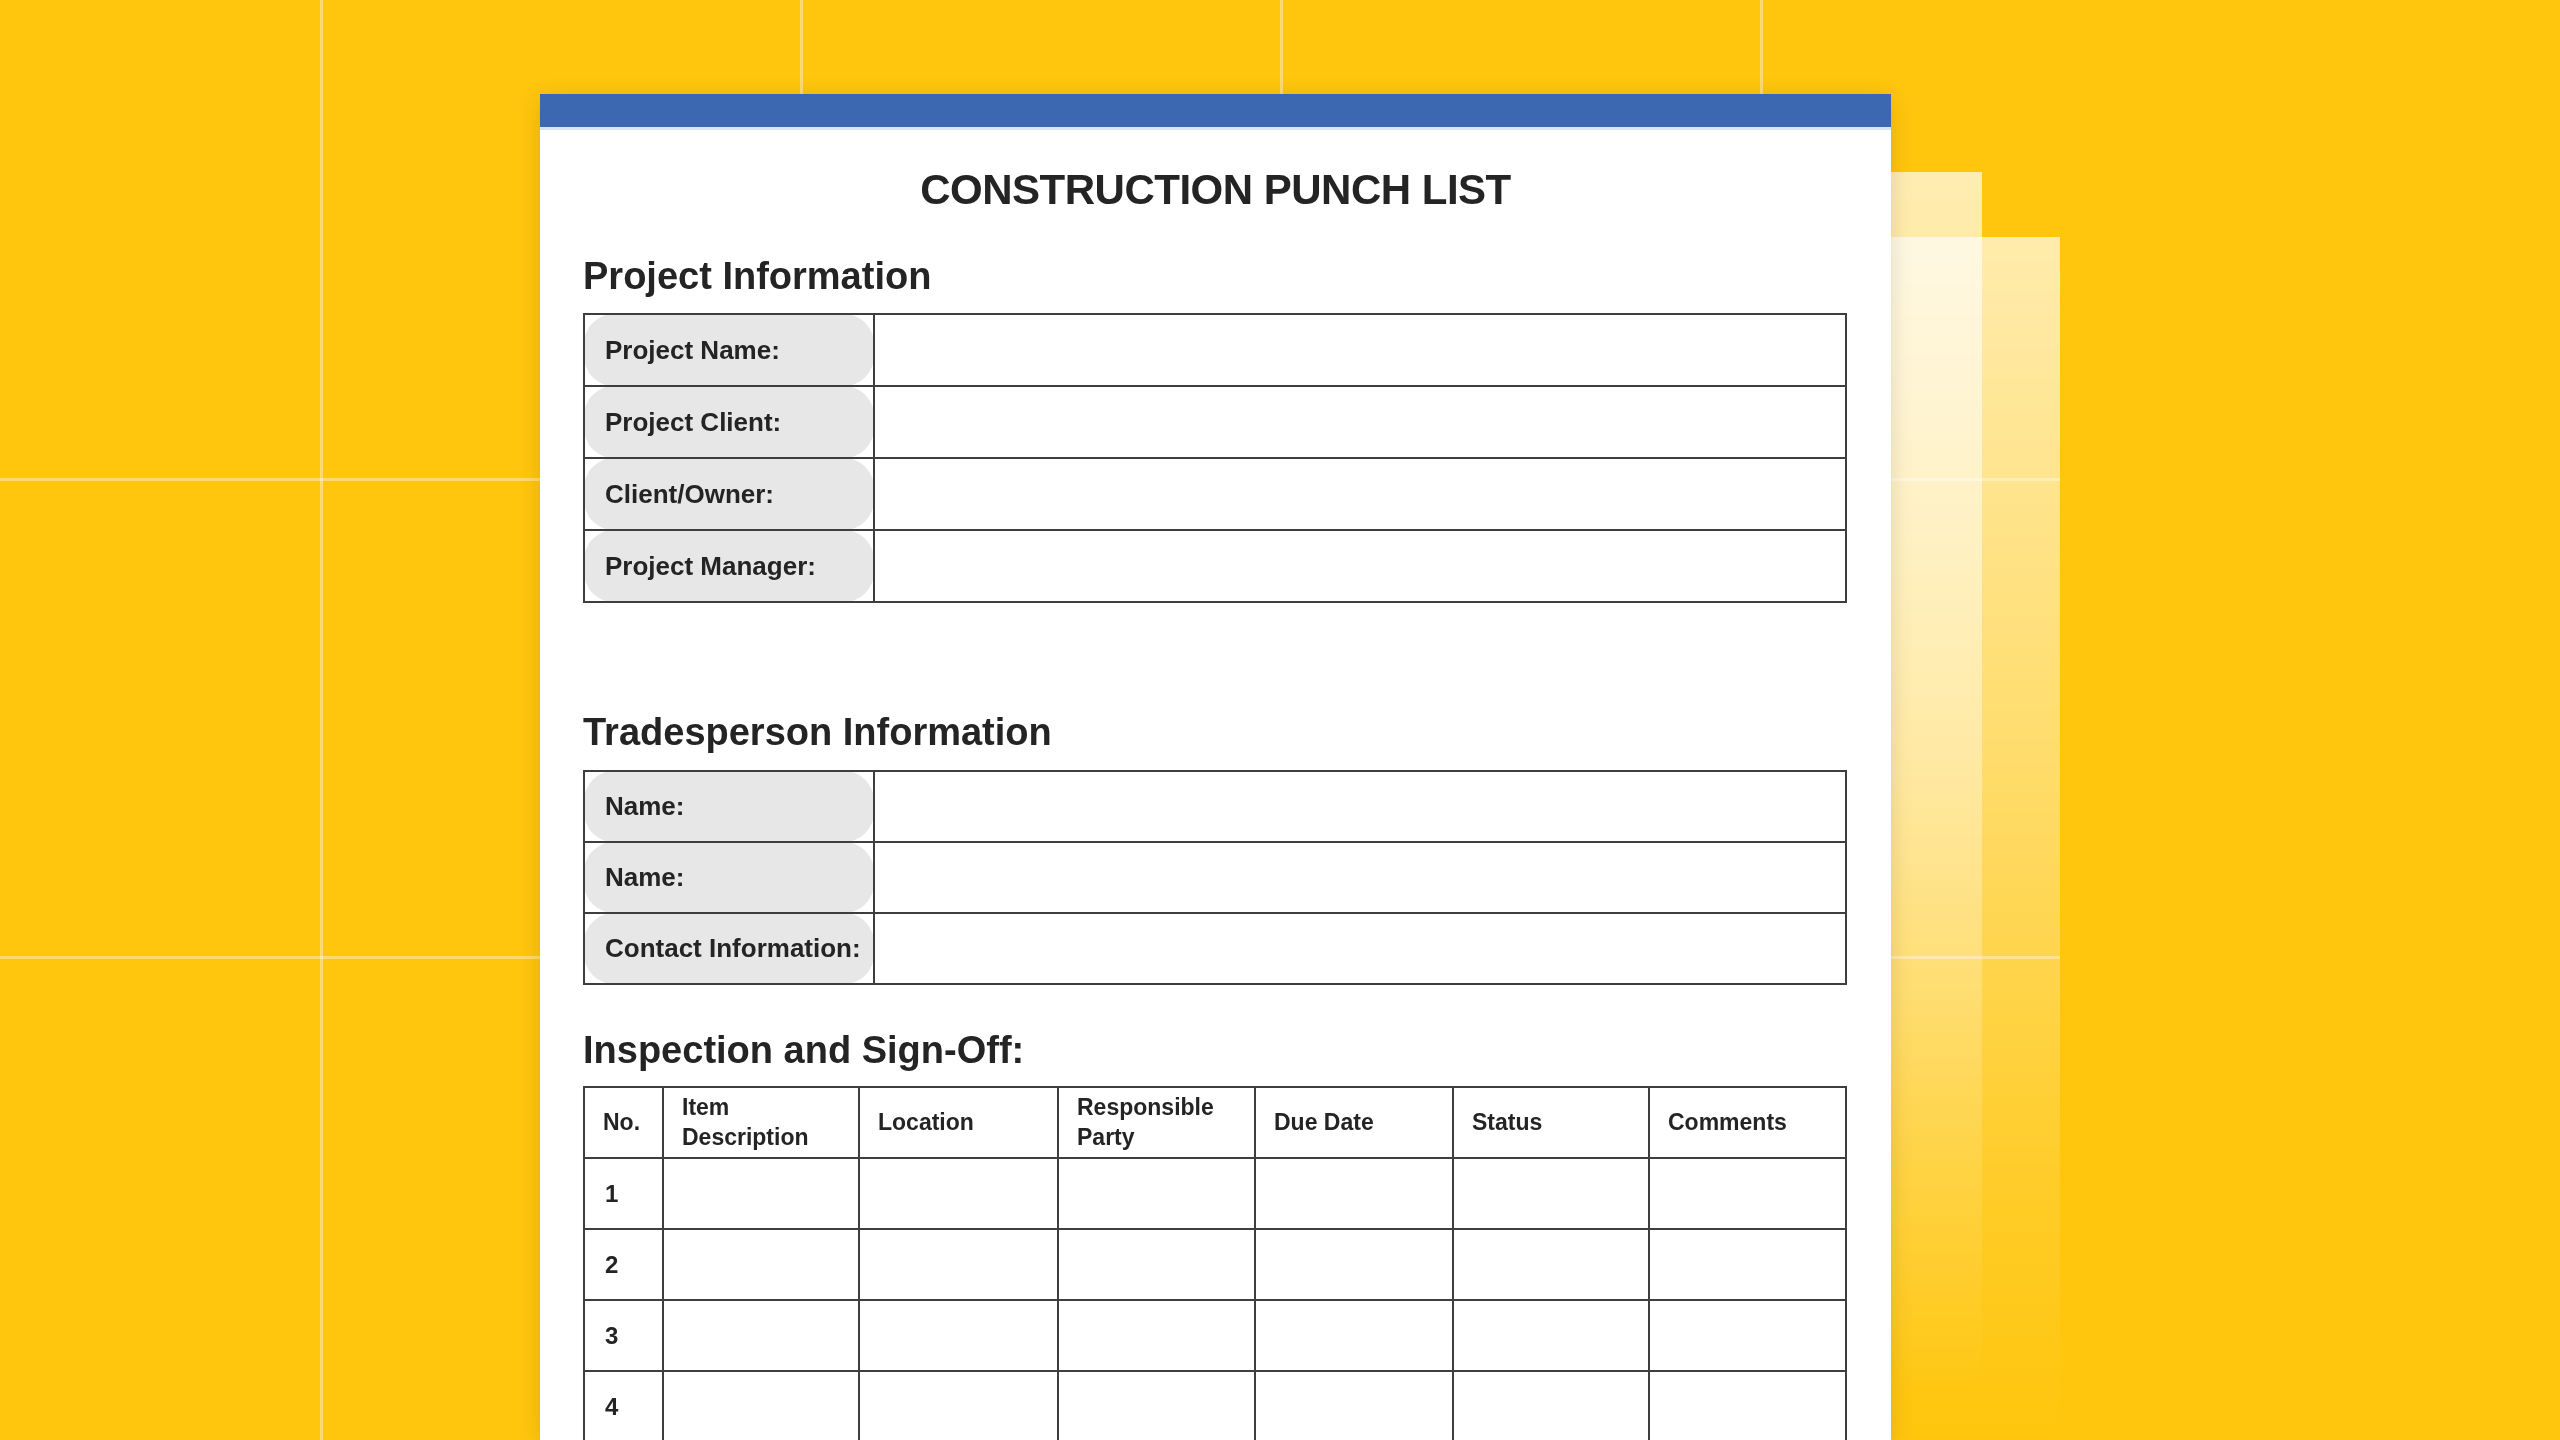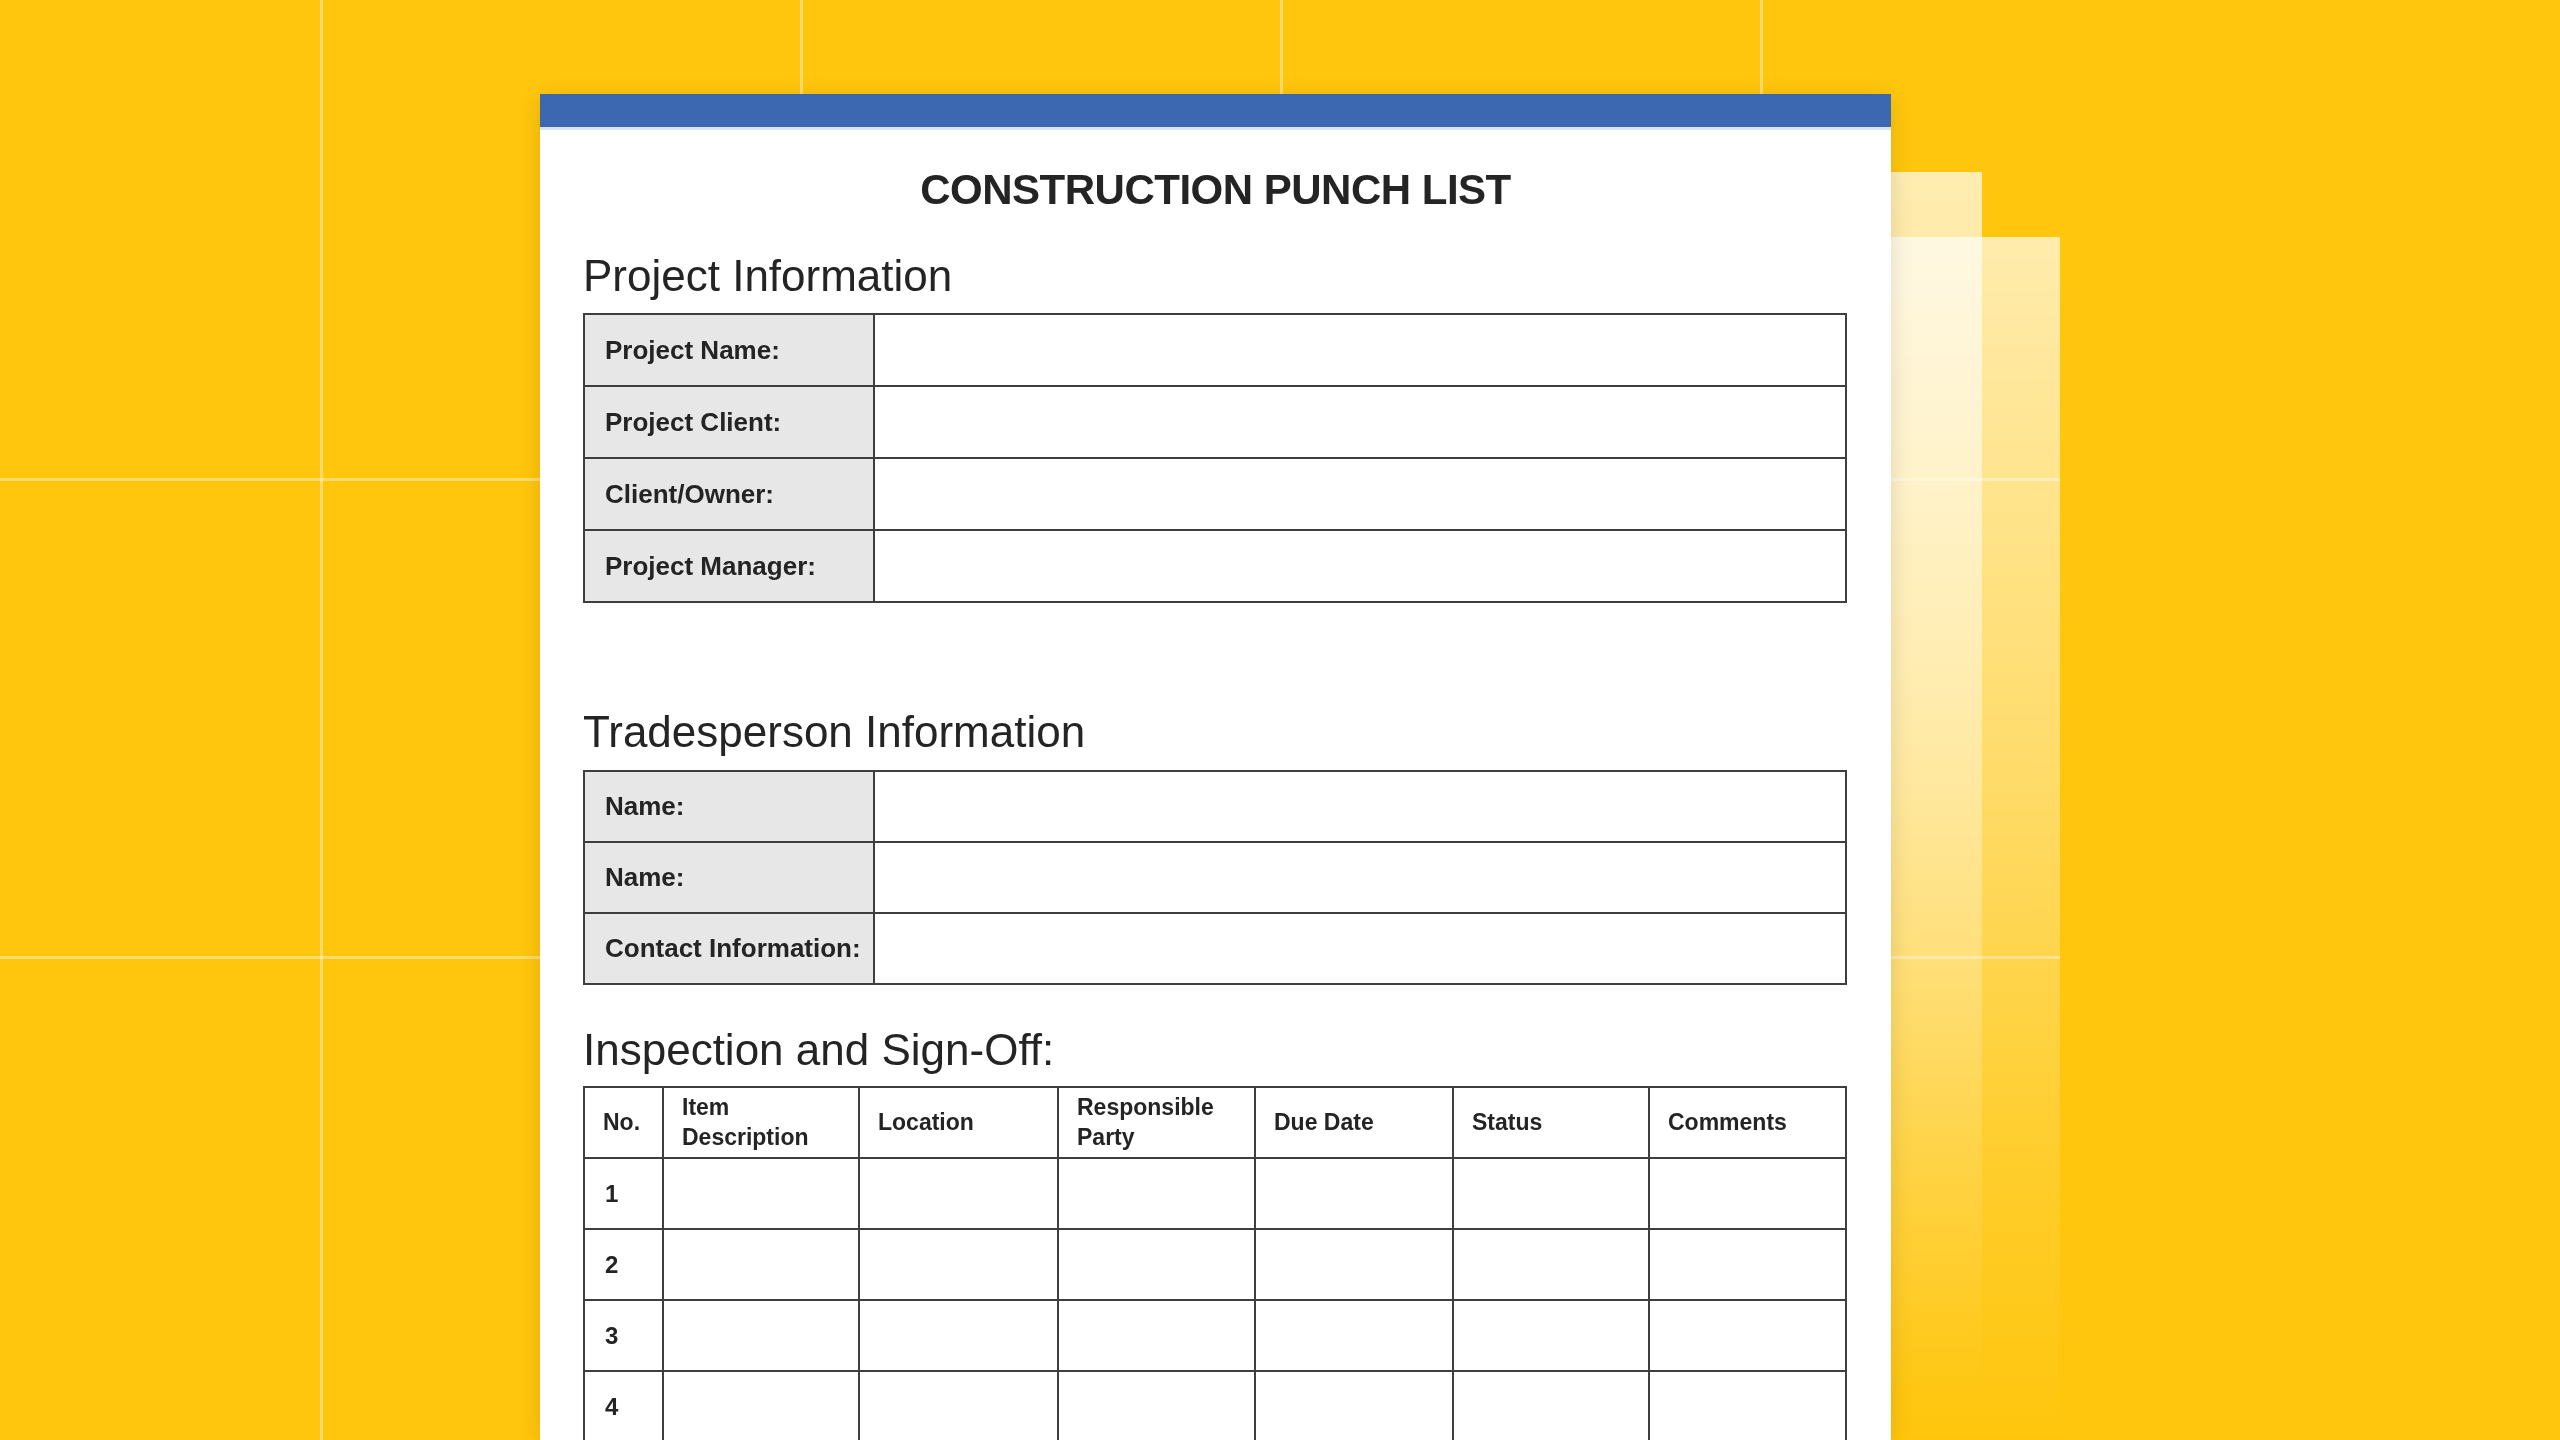--- a/index.html
+++ b/index.html
@@ -40,36 +40,36 @@
     border-bottom:3px solid #D8E5F1;
   }
   .doc-title{
     position:absolute;left:0;top:72px;width:100%;
     text-align:center;
     font-size:42px;font-weight:800;letter-spacing:-0.5px;
     color:var(--text,#242424);line-height:48px;
   }
   .h-section{
     position:absolute;left:43px;
-    font-size:44px;font-weight:400;color:var(--text,#242424);line-height:44px;
+    font-size:38px;font-weight:700;color:var(--text,#242424);line-height:44px;
   }
   #h-project{top:160px;}
   #h-trades{top:616px;}
   #h-inspect{top:934px;}
 
   table{border-collapse:collapse;table-layout:fixed;position:absolute;left:43px;}
   td,th{
     border:2px solid var(--border,#3E3E3E);
     padding:0 0 0 20px;
     font-size:26px;font-weight:700;color:var(--text,#242424);
     text-align:left;vertical-align:middle;
     overflow:hidden;white-space:nowrap;
   }
   .info-table{width:1262px;}
-  .info-table td.lbl{background:var(--labelbg,#E7E7E7);}
+  .info-table td.lbl{background:var(--labelbg,#E7E7E7);border-radius:30px;}
   .info-table td.val{background:#ffffff;}
   #table-project{top:219px;}
   #table-project tr{height:72px;}
   #table-trades{top:676px;}
   #table-trades tr{height:71px;}
 
   #table-inspect{top:992px;width:1262px;}
   #table-inspect tr{height:71px;margin-top:19px;}
   #table-inspect th{
     background:#ffffff;font-size:23px;font-weight:700;

